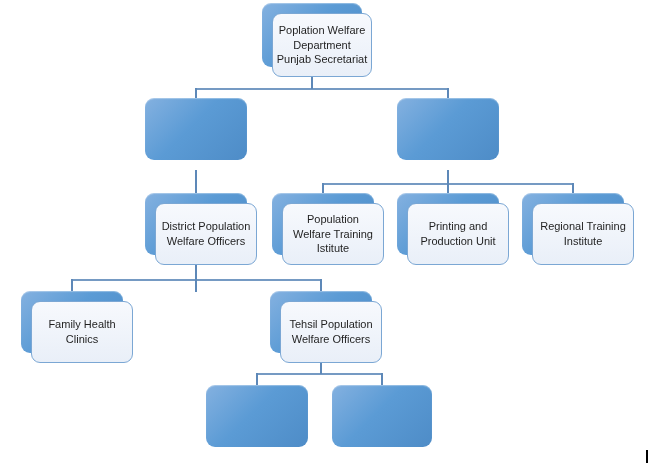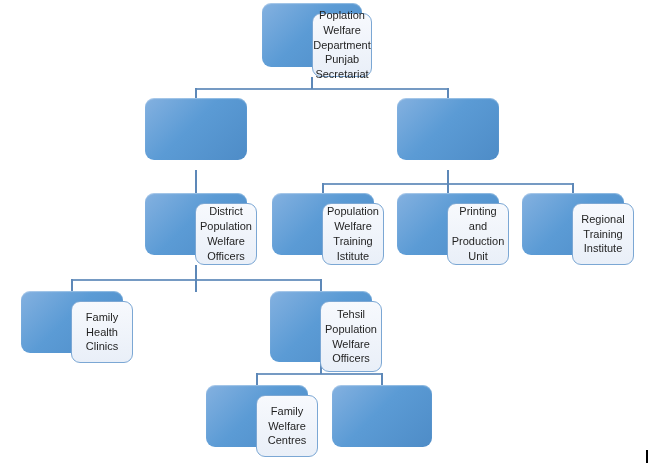--- a/index.html
+++ b/index.html
@@ -29,21 +29,20 @@
     background:linear-gradient(135deg, var(--shape-blue-light) 0%, var(--shape-blue) 45%, var(--shape-blue-dark) 100%);
     box-shadow:inset 0 1px 1px rgba(255,255,255,.35);
   }
   .node-front{
     position:absolute;left:10px;top:10px;right:0;bottom:0;
     border-radius:9px;
     border:1px solid var(--front-border);
     background:linear-gradient(180deg, var(--front-fill-2) 0%, var(--front-fill) 100%);
     display:flex;align-items:center;justify-content:center;
     box-sizing:border-box;
-    margin-left:40px;
   }
   .node-label{
     font-size:11px;
     line-height:1.35;
     color:var(--text);
     text-align:center;
     white-space:pre-line;
     padding:0 3px;
   }
   
@@ -133,34 +132,30 @@
 
   <div class="node" style="left:21px;top:291px;width:112px;height:72px;">
     <div class="node-back"></div>
     <div class="node-front">
       <div class="node-label">Family Health
 Clinics</div>
     </div>
   </div>
 
 
-  <div class="node" style="left:270px;top:291px;width:112px;height:81px;">
+  <div class="node" style="left:270px;top:291px;width:112px;height:72px;">
     <div class="node-back"></div>
     <div class="node-front">
       <div class="node-label">Tehsil Population
 Welfare Officers</div>
     </div>
   </div>
 
   <div class="node" style="left:206px;top:385px;width:112px;height:72px;">
     <div class="node-back"></div>
-    <div class="node-front">
-      <div class="node-label">Family Welfare
-Centres</div>
-    </div>
   </div>
 
   <div class="node" style="left:332px;top:385px;width:110px;height:72px;">
     <div class="node-back"></div>
   </div>
 
   <div class="cursor-mark" style="left:646px;top:450px;"></div>
 
 </div>
 

